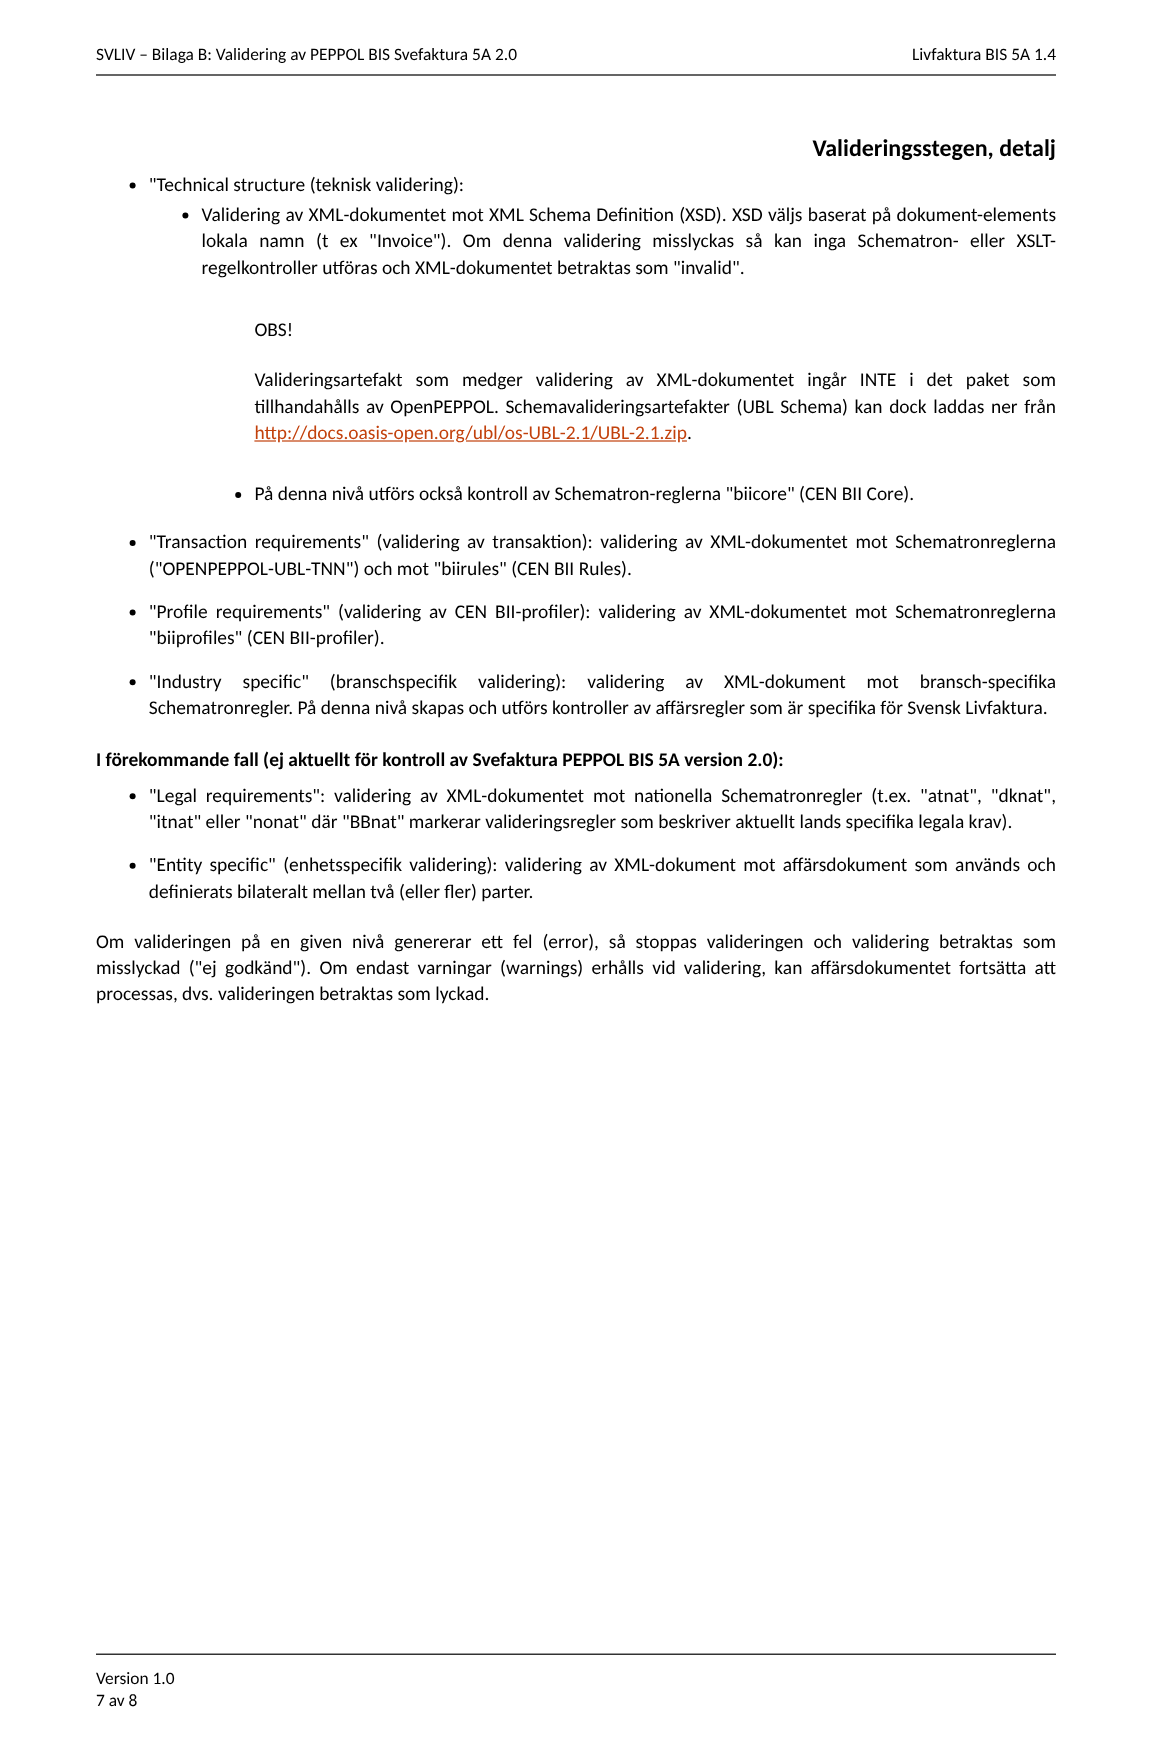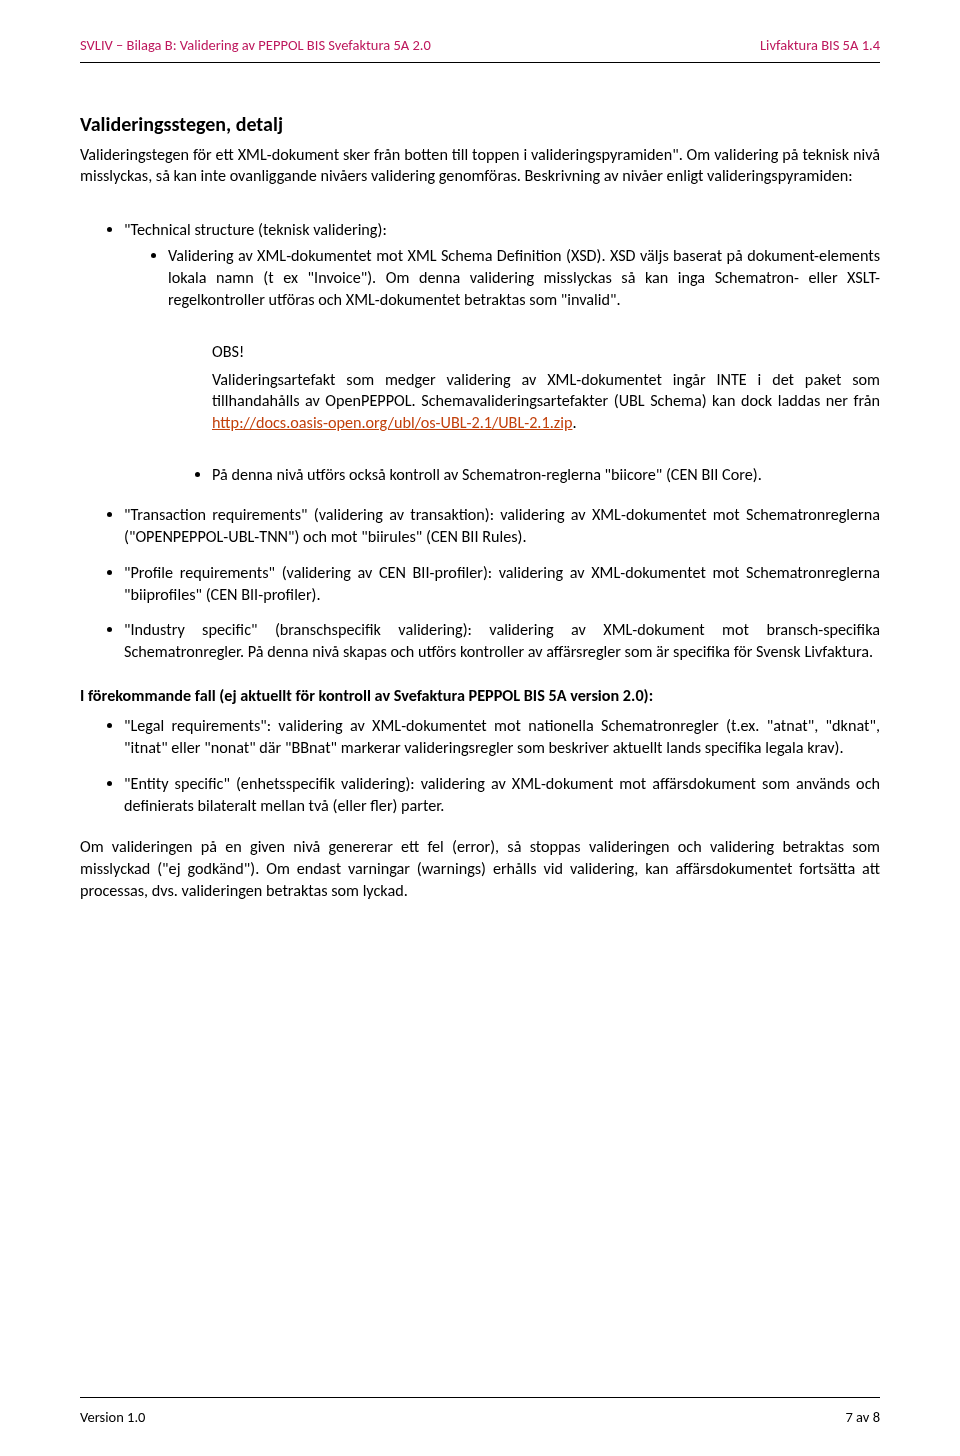--- a/index.html
+++ b/index.html
@@ -12,32 +12,33 @@
     position: relative;
     line-height: 1.35;
   }
   .page {
     padding: 36px 80px 0 80px;
   }
   .header-row {
     display: flex;
     justify-content: space-between;
     font-size: 14.5px;
-    color: #be185d;
+    color: #000000;
     padding-bottom: 6px;
   }
   .header-rule {
     border: none;
     border-top: 1px solid #000;
     margin-bottom: 48px;
   }
   h2.section-title {
     font-size: 20px;
     font-weight: bold;
     margin-bottom: 6px;
+    text-align: right;
   }
   p.intro {
     text-align: justify;
     margin-bottom: 32px;
   }
   ul.outer {
     list-style: disc;
     padding-left: 44px;
     margin-bottom: 22px;
   }
@@ -54,21 +55,21 @@
   ul.inner > li {
     margin-bottom: 30px;
     text-align: justify;
   }
   .obs-block {
     margin-left: 88px;
     margin-bottom: 30px;
     text-align: justify;
   }
   .obs-label {
-    margin-bottom: 6px;
+    margin-bottom: 20px;
   }
   a.link { color: #c2410c; text-decoration: underline; }
   .after-obs-list {
     list-style: disc;
     padding-left: 88px;
     margin-bottom: 18px;
   }
   .after-obs-list > li { text-align: justify; }
   p.standalone {
     margin-top: 14px;
@@ -96,35 +97,35 @@
   }
   .footer-rule {
     border: none;
     border-top: 1px solid #000;
     margin-bottom: 10px;
   }
   .footer-row {
     display: flex;
     justify-content: space-between;
     font-size: 14.5px;
+    flex-direction: column;
   }
 </style>
 </head>
 <body>
 
 <div class="page">
 
   <div class="header-row">
     <span>SVLIV – Bilaga B: Validering av PEPPOL BIS Svefaktura 5A 2.0</span>
     <span>Livfaktura BIS 5A 1.4</span>
   </div>
   <hr class="header-rule">
 
   <h2 class="section-title">Valideringsstegen, detalj</h2>
-  <p class="intro">Valideringstegen för ett XML-dokument sker från botten till toppen i valideringspyramiden". Om validering på teknisk nivå misslyckas, så kan inte ovanliggande nivåers validering genomföras. Beskrivning av nivåer enligt valideringspyramiden:</p>
 
   <ul class="outer">
     <li>
       <span>"Technical structure (teknisk validering):</span>
       <ul class="inner">
         <li>Validering av XML-dokumentet mot XML Schema Definition (XSD). XSD väljs baserat på dokument-elements lokala namn (t ex "Invoice"). Om denna validering misslyckas så kan inga Schematron- eller XSLT-regelkontroller utföras och XML-dokumentet betraktas som "invalid".</li>
       </ul>
 
       <div class="obs-block">
         <p class="obs-label">OBS!</p>

